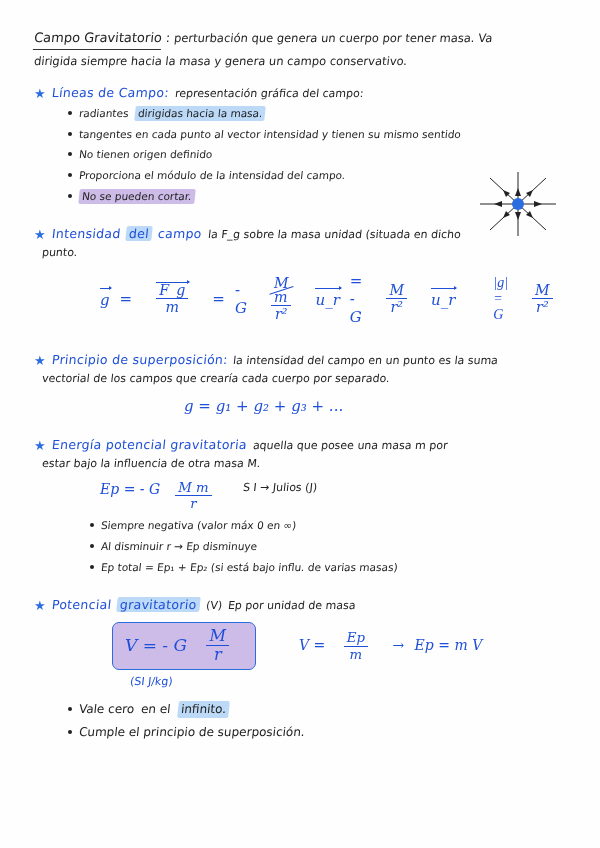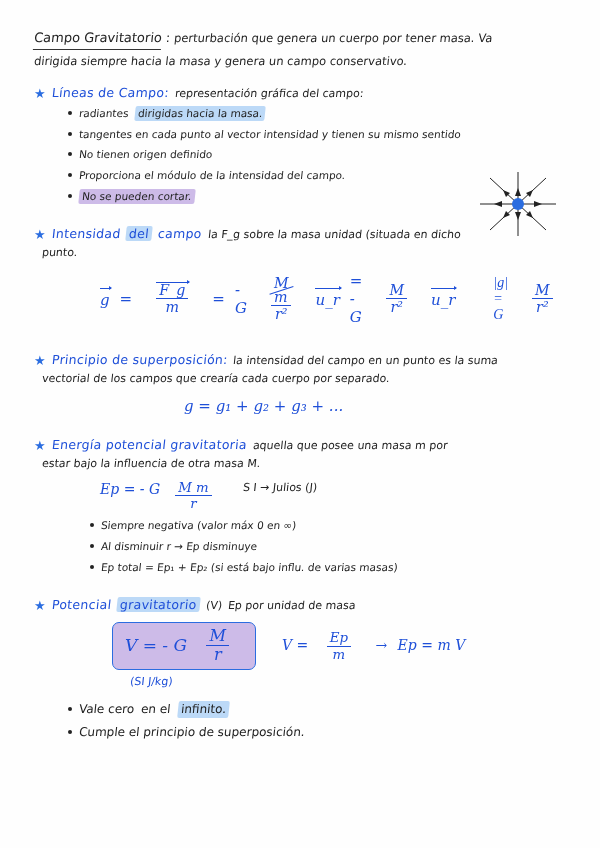--- a/index.html
+++ b/index.html
@@ -198,21 +198,21 @@
     border: 1.6px solid #2b6de0;
     border-radius: 7px;
     padding: 5px 12px 6px 12px;
     background: #cdbbe8;
     color: #1e4fd8;
     font-size: 17px;
   }
   .eqline-big {
     display: flex;
     align-items: center;
-    gap: 26px;
+    gap: 43px;
     margin: 10px 0 0 78px;
   }
   .unit-note {
     margin: 4px 0 0 96px;
     font-size: 11px;
     color: #1e4fd8;
   }
   .foot-bullets {
     margin-left: 34px;
     margin-top: 12px;

